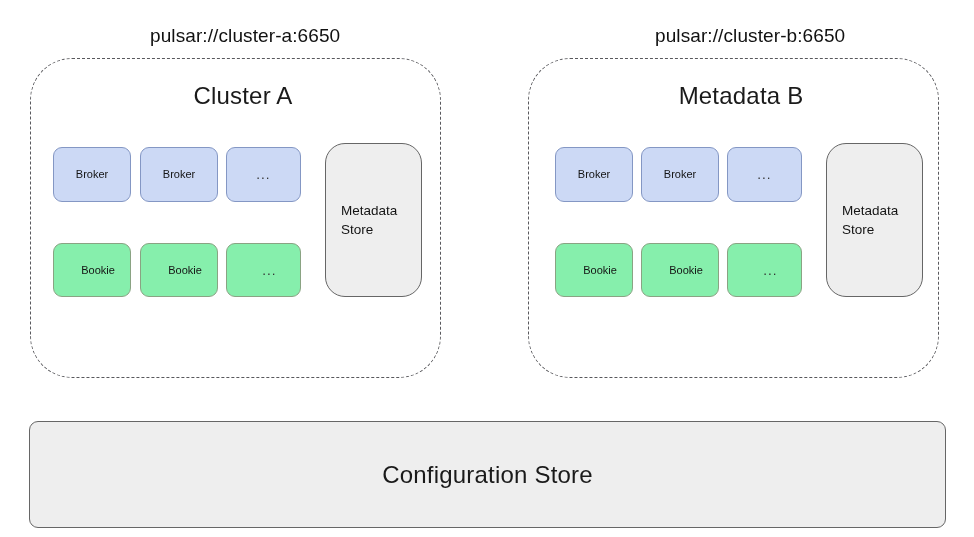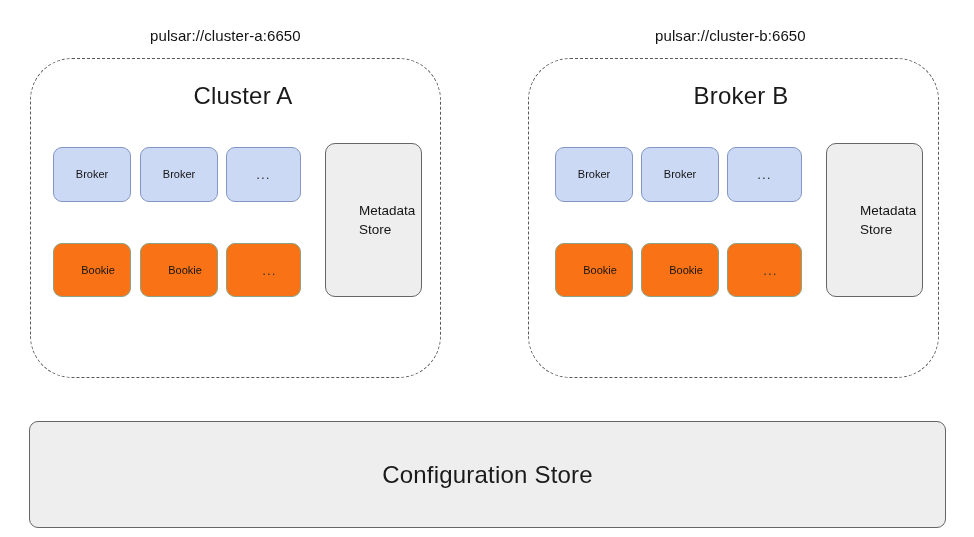--- a/index.html
+++ b/index.html
@@ -17,21 +17,21 @@
   }
 
   .stage {
     position: absolute;
     inset: 0;
   }
 
   
   .cluster-url {
     position: absolute;
-    font-size: 15px;
+    font-size: 19px;
     line-height: 18px;
     color: #111111;
     white-space: nowrap;
     letter-spacing: 0.1px;
   }
 
   
   .cluster-box {
     position: absolute;
     border: 1.6px dashed #58585c;
@@ -64,41 +64,41 @@
     font-size: 11px;
     line-height: 17px;
     color: #141414;
     text-align: center;
   }
   .node.broker {
     background: #ccd9f5;
     border-color: #8497c4;
   }
   .node.bookie {
-    background: #f97316;
+    background: #86efac;
     border-color: #8aa383;
     padding-left: 12px;
   }
   .node.ellipsis {
     color: #333333;
     letter-spacing: 1px;
     font-size: 13.5px;
   }
 
   
   .metadata-store {
     position: absolute;
     box-sizing: border-box;
     background: #eeeeee;
     border: 1.4px solid #666666;
-    border-radius: 10px;
+    border-radius: 20px;
     display: flex;
     align-items: center;
     justify-content: flex-start;
-    padding-left: 33px;
+    padding-left: 15px;
     font-size: 13.5px;
     line-height: 19px;
     color: #141414;
     text-align: left;
   }
   .metadata-store span {
     display: block;
   }
 
   
@@ -143,21 +143,21 @@
   <div class="metadata-store" style="left:325px; top:143px; width:97px; height:154px;">
     <div>
       <span>Metadata</span>
       <span>Store</span>
     </div>
   </div>
 
   <div class="cluster-url" style="left:655px; top:27px;">pulsar://cluster-b:6650</div>
 
   <div class="cluster-box" style="left:528px; top:58px; width:411px; height:320px;">
-    <div class="cluster-title">Broker B</div>
+    <div class="cluster-title">Metadata B</div>
   </div>
 
   <div class="node broker" style="left:555px; top:147px; width:78px; height:55px;">Broker</div>
   <div class="node broker" style="left:641px; top:147px; width:78px; height:55px;">Broker</div>
   <div class="node broker ellipsis" style="left:727px; top:147px; width:75px; height:55px;">...</div>
 
   <div class="node bookie" style="left:555px; top:243px; width:78px; height:54px;">Bookie</div>
   <div class="node bookie" style="left:641px; top:243px; width:78px; height:54px;">Bookie</div>
   <div class="node bookie ellipsis" style="left:727px; top:243px; width:75px; height:54px;">...</div>
 

